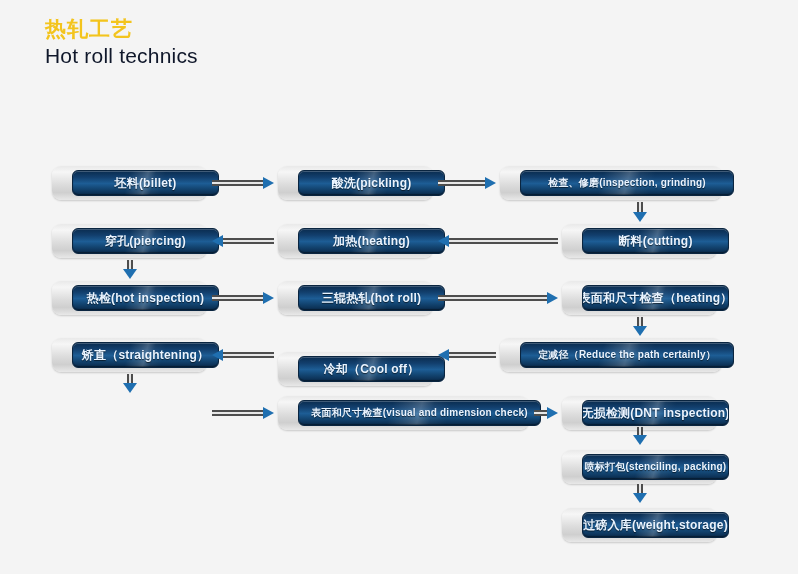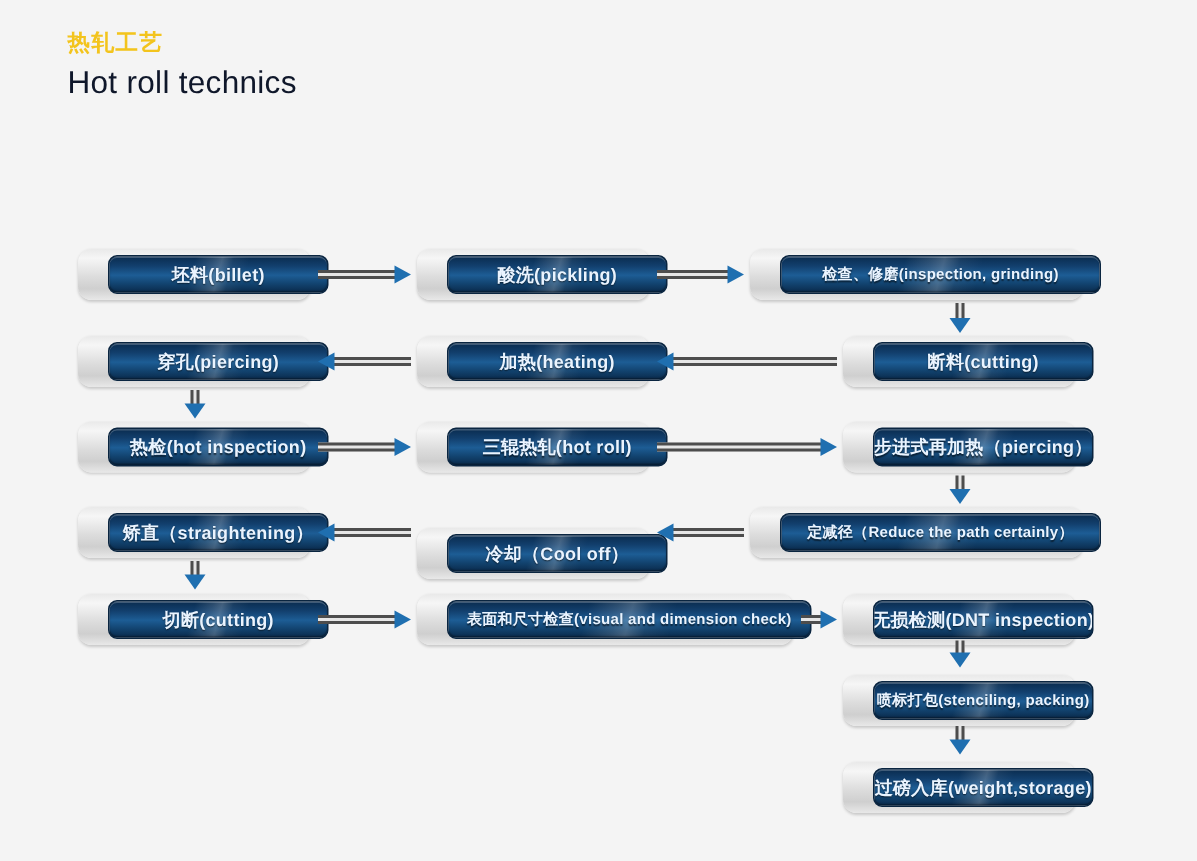--- a/index.html
+++ b/index.html
@@ -13,21 +13,21 @@
     position: relative;
   }
 
   
   .title-block {
     position: absolute;
     left: 45px;
     top: 16px;
   }
   .title-cn {
-    font-size: 15px;
+    font-size: 21px;
     font-weight: bold;
     color: #f3c41d;
     letter-spacing: 1px;
     line-height: 26px;
   }
   .title-en {
     font-size: 21px;
     color: #0f172a;
     line-height: 28px;
     letter-spacing: 0.2px;
@@ -188,41 +188,36 @@
         <span class="node-label">热检(hot inspection)</span>
       </div>
     </div>
     <div class="node" style="left: 278px; top: 281px; width: 155px;">
       <div class="node-inner">
         <span class="node-label">三辊热轧(hot roll)</span>
       </div>
     </div>
     <div class="node" style="left: 562px; top: 281px; width: 155px;">
       <div class="node-inner">
-        <span class="node-label">步进式再加热（piercing）</span>
+        <span class="node-label">表面和尺寸检查（heating）</span>
       </div>
     </div>
     <div class="node" style="left: 52px; top: 338px; width: 155px;">
       <div class="node-inner">
         <span class="node-label">矫直（straightening）</span>
       </div>
     </div>
     <div class="node" style="left: 278px; top: 352px; width: 155px;">
       <div class="node-inner">
         <span class="node-label">冷却（Cool off）</span>
       </div>
     </div>
     <div class="node" style="left: 500px; top: 338px; width: 222px;">
       <div class="node-inner">
         <span class="node-label thin">定减径（Reduce the path certainly）</span>
-      </div>
-    </div>
-    <div class="node" style="left: 52px; top: 396px; width: 155px;">
-      <div class="node-inner">
-        <span class="node-label">切断(cutting)</span>
       </div>
     </div>
     <div class="node" style="left: 278px; top: 396px; width: 251px;">
       <div class="node-inner">
         <span class="node-label thin">表面和尺寸检查(visual and dimension check)</span>
       </div>
     </div>
     <div class="node" style="left: 562px; top: 396px; width: 155px;">
       <div class="node-inner">
         <span class="node-label">无损检测(DNT inspection)</span>

